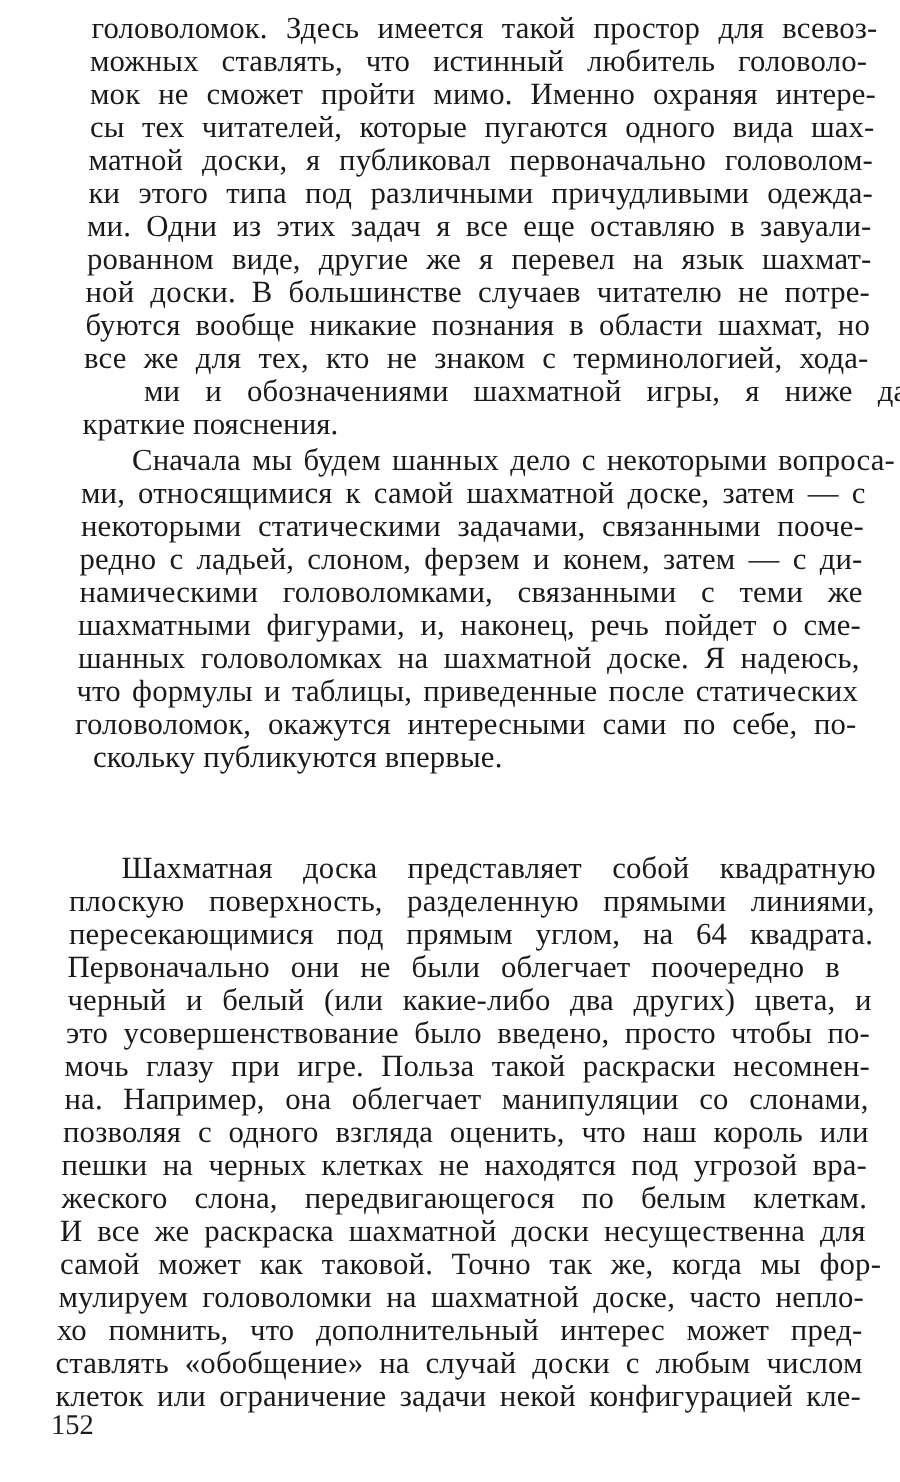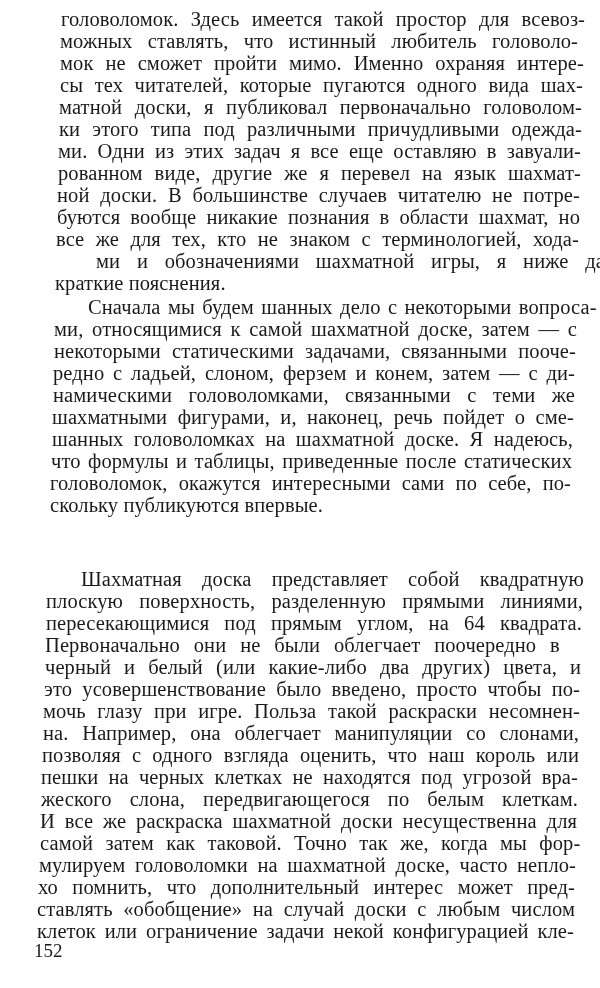--- a/index.html
+++ b/index.html
@@ -75,38 +75,38 @@
   <div>
     <div class="line" style="left: 88px; top: 296px; width: auto; display: inline-block; word-spacing: 2.16295px;">Сначала мы будем шанных дело с некоторыми вопроса-</div>
     <div class="line" style="left: 54px; top: 318px; width: auto; display: inline-block; word-spacing: 3.48242px;">ми, относящимися к самой шахматной доске, затем — с</div>
     <div class="line" style="left: 54px; top: 340px; width: auto; display: inline-block; word-spacing: 5.86719px;">некоторыми статическими задачами, связанными пооче-</div>
     <div class="line" style="left: 53px; top: 362px; width: auto; display: inline-block; word-spacing: 3.59219px;">редно с ладьей, слоном, ферзем и конем, затем — с ди-</div>
     <div class="line" style="left: 53px; top: 384px; width: auto; display: inline-block; word-spacing: 11.225px;">намическими головоломками, связанными с теми же</div>
     <div class="line" style="left: 52px; top: 406px; width: auto; display: inline-block; word-spacing: 5.22545px;">шахматными фигурами, и, наконец, речь пойдет о сме-</div>
     <div class="line" style="left: 52px; top: 428px; width: auto; display: inline-block; word-spacing: 5.09635px;">шанных головоломках на шахматной доске. Я надеюсь,</div>
     <div class="line" style="left: 51px; top: 450px; width: auto; display: inline-block; word-spacing: 2.27344px;">что формулы и таблицы, приведенные после статических</div>
     <div class="line" style="left: 50px; top: 472px; width: auto; display: inline-block; word-spacing: 5.92969px;">головоломок, окажутся интересными сами по себе, по-</div>
-    <div class="line" style="left:50px;top:494px;text-align:left;text-align-last:left;">скольку публикуются впервые.</div>
+    <div class="line" style="left:62px;top:494px;text-align:left;text-align-last:left;">скольку публикуются впервые.</div>
   </div>
 
 
   <div>
     <div class="line" style="left: 81px; top: 568px; width: auto; display: inline-block; word-spacing: 14.9609px;">Шахматная доска представляет собой квадратную</div>
     <div class="line" style="left: 46px; top: 590px; width: auto; display: inline-block; word-spacing: 11.0586px;">плоскую поверхность, разделенную прямыми линиями,</div>
     <div class="line" style="left: 46px; top: 612px; width: auto; display: inline-block; word-spacing: 9.95312px;">пересекающимися под прямым углом, на 64 квадрата.</div>
     <div class="line" style="left: 45px; top: 634px; width: auto; display: inline-block; word-spacing: 8.65885px;">Первоначально они не были облегчает поочередно в</div>
     <div class="line" style="left: 45px; top: 656px; width: auto; display: inline-block; word-spacing: 7.84375px;">черный и белый (или какие-либо два других) цвета, и</div>
     <div class="line" style="left: 44px; top: 678px; width: auto; display: inline-block; word-spacing: 5.04948px;">это усовершенствование было введено, просто чтобы по-</div>
     <div class="line" style="left: 43px; top: 700px; width: auto; display: inline-block; word-spacing: 6.37723px;">мочь глазу при игре. Польза такой раскраски несомнен-</div>
     <div class="line" style="left: 43px; top: 722px; width: auto; display: inline-block; word-spacing: 8.52604px;">на. Например, она облегчает манипуляции со слонами,</div>
     <div class="line" style="left: 42px; top: 744px; width: auto; display: inline-block; word-spacing: 5.99219px;">позволяя с одного взгляда оценить, что наш король или</div>
     <div class="line" style="left: 41px; top: 766px; width: auto; display: inline-block; word-spacing: 4.97461px;">пешки на черных клетках не находятся под угрозой вра-</div>
     <div class="line" style="left: 41px; top: 788px; width: auto; display: inline-block; word-spacing: 12.8219px;">жеского слона, передвигающегося по белым клеткам.</div>
     <div class="line" style="left: 40px; top: 810px; width: auto; display: inline-block; word-spacing: 4.67188px;">И все же раскраска шахматной доски несущественна для</div>
-    <div class="line" style="left: 40px; top: 832px; width: auto; display: inline-block; word-spacing: 7.17708px;">самой затем как таковой. Точно так же, когда мы фор-</div>
+    <div class="line" style="left: 40px; top: 832px; width: auto; display: inline-block; word-spacing: 7.17708px;">самой может как таковой. Точно так же, когда мы фор-</div>
     <div class="line" style="left: 39px; top: 854px; width: auto; display: inline-block; word-spacing: 4.33594px;">мулируем головоломки на шахматной доске, часто непло-</div>
     <div class="line" style="left: 38px; top: 876px; width: auto; display: inline-block; word-spacing: 9.16927px;">хо помнить, что дополнительный интерес может пред-</div>
     <div class="line" style="left: 37px; top: 898px; width: auto; display: inline-block; word-spacing: 5.41964px;">ставлять «обобщение» на случай доски с любым числом</div>
     <div class="line" style="left: 37px; top: 920px; width: auto; display: inline-block; word-spacing: 3.69531px;">клеток или ограничение задачи некой конфигурацией кле-</div>
   </div>
 
   <div class="page-number" style="top:940px;">152</div>
 
 </div>
 

